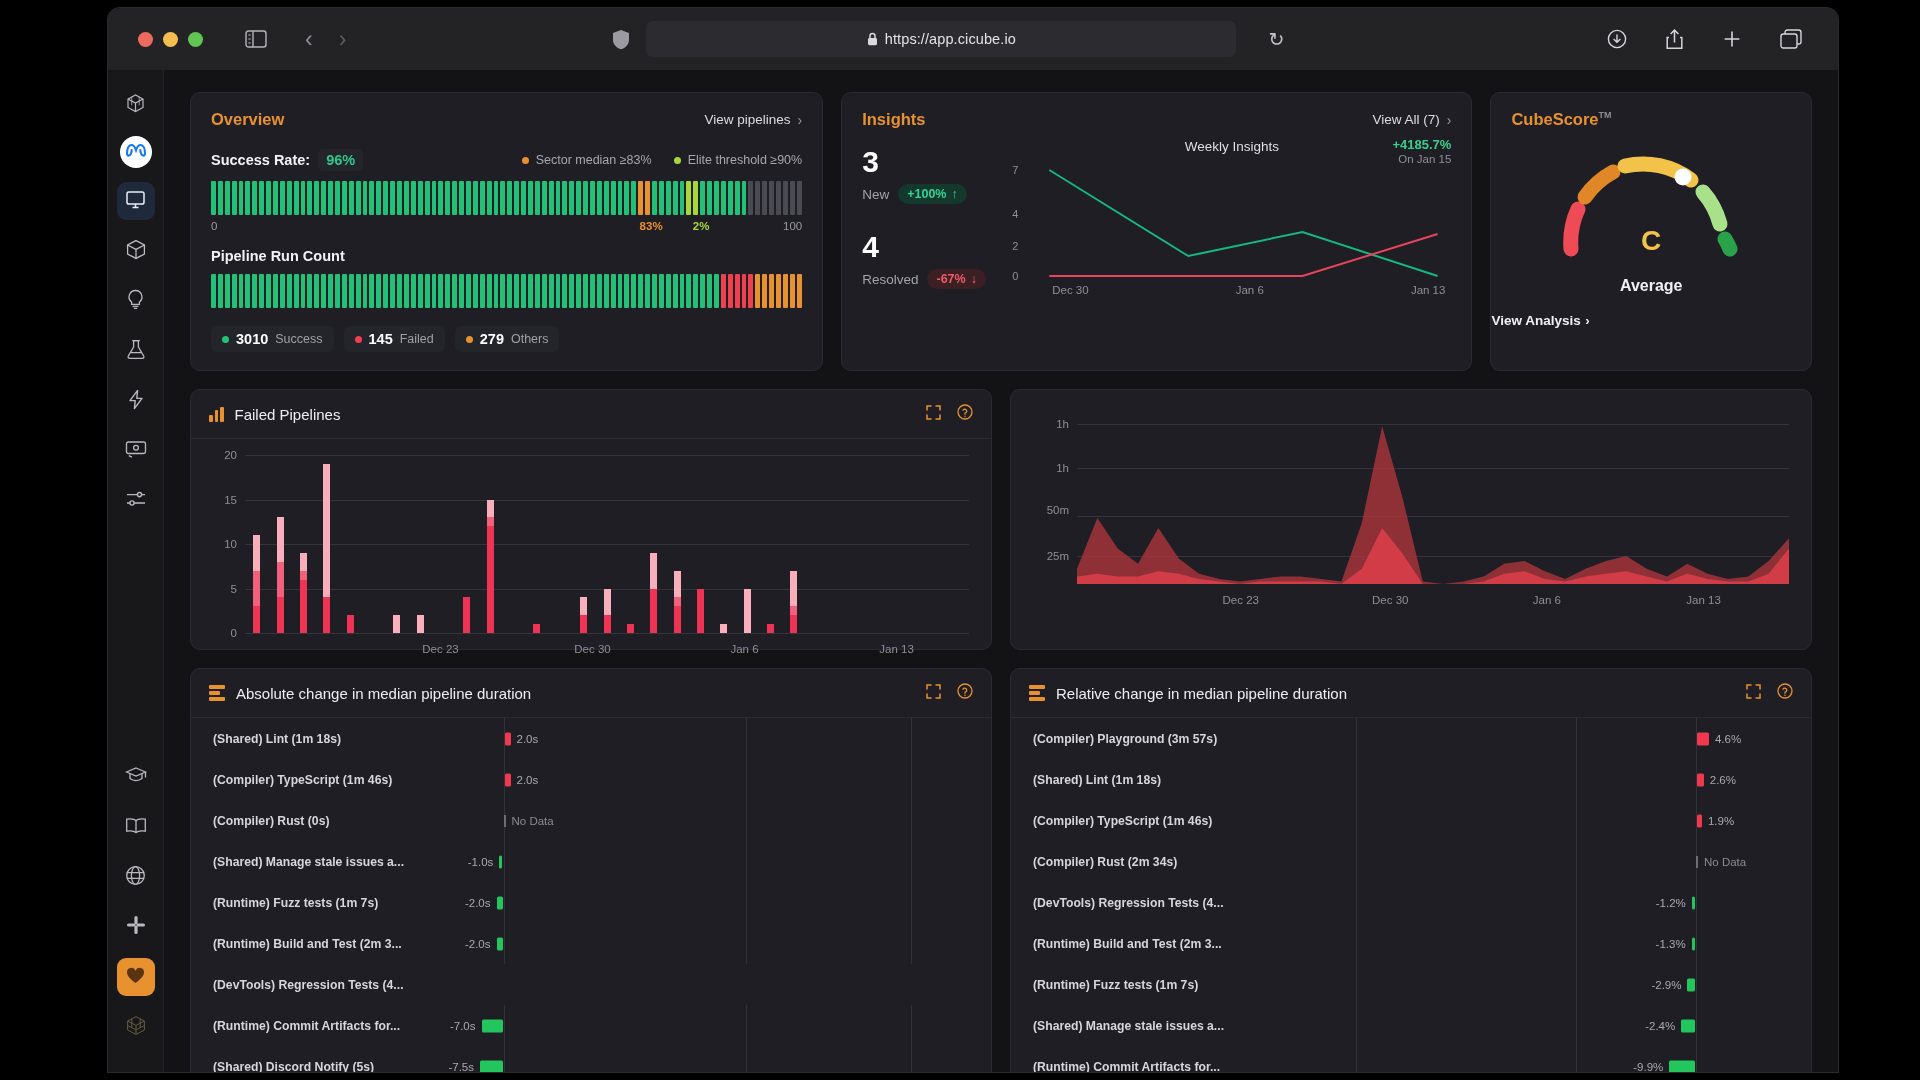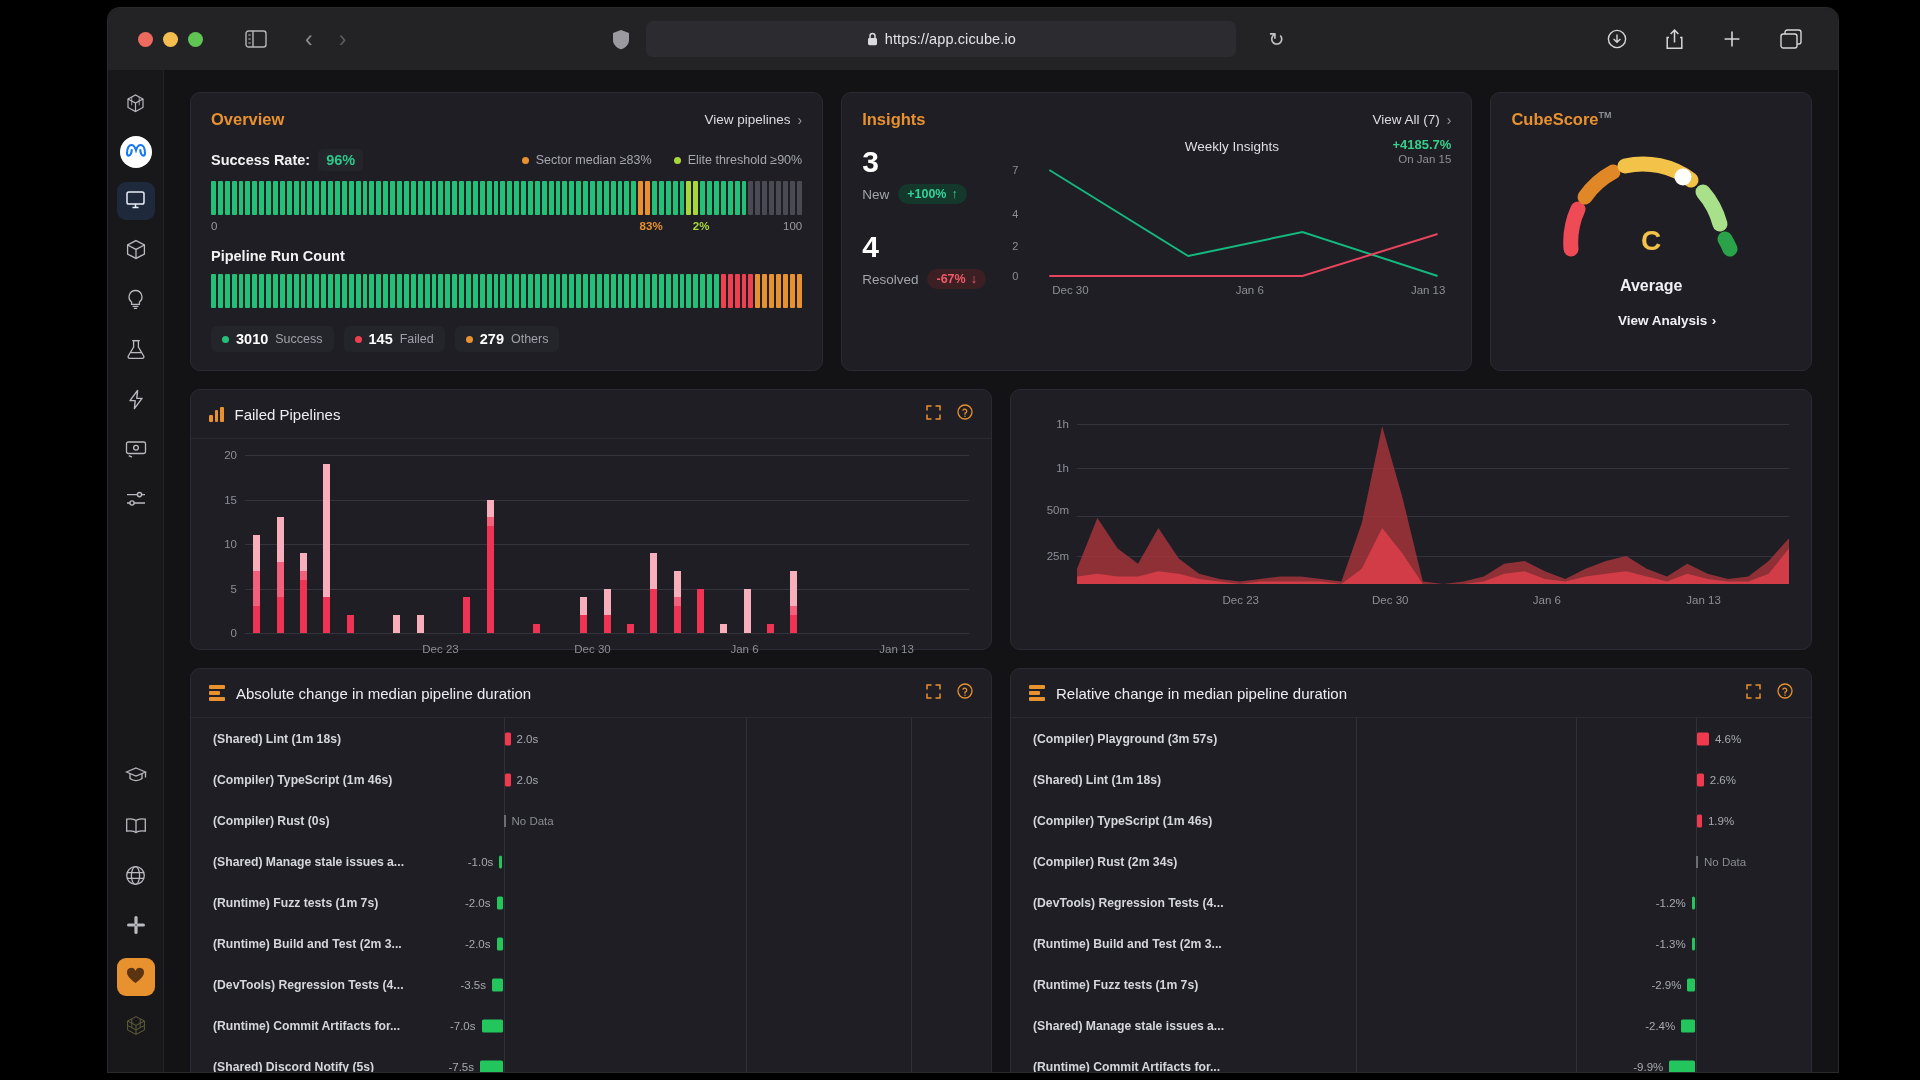--- a/index.html
+++ b/index.html
@@ -169,21 +169,21 @@
   
   .card-cube { width: 322px; padding-bottom: 16px; position: relative; }
   .cube-title { color: #e8912f; font-size: 16.5px; font-weight: 600; padding: 17px 0 0 20px; }
   .cube-tm { color: #8d8d96; font-size: 9px; vertical-align: top; font-weight: 600;}
   .gauge-wrap { display: flex; justify-content: center; margin-top: 8px; position: relative; }
   .gauge-letter {
     position: absolute; left: 0; right: 0; top: 88px;
     text-align: center; color: #f2c249; font-size: 28px; font-weight: 700;
   }
   .cube-avg { text-align: center; color: #f0f0f4; font-size: 16px; font-weight: 600; margin-top: 12px; }
-  .cube-link { text-align: center; margin-top: 16px; padding-left: 32px; }
+  .cube-link { text-align: left; margin-top: 16px; }
   .cube-link span { color: #f0f0f4; font-size: 13.5px; font-weight: 600; cursor: pointer; }
 
   
   .chart-card { flex: 1 1 0; }
   .chart-head {
     display: flex; align-items: center; justify-content: space-between;
     padding: 14px 18px; border-bottom: 1px solid #2a2a32;
   }
   .chart-head-left { display: flex; align-items: center; gap: 11px; }
   .chart-title { color: #eeeef2; font-size: 15px; font-weight: 500; }
@@ -1061,27 +1061,20 @@
                   <div class="tplot">
                     <div class="vline" style="left: 2.5%;"></div>
                     <div class="vline" style="left: 51%;"></div>
                     <div class="vline" style="left: 84%;"></div>
                     <div class="bullet green" style="width: 6px; left: calc(2.5% - 7px);"></div>
                     <div class="bval" style="right: calc(97.5% + 13px);">-2.0s</div>
                   </div>
                 </div>
                 <div class="trow">
                   <div class="tname">(DevTools) Regression Tests (4...</div>
-                  <div class="tplot">
-                    <div class="vline" style="left: 2.5%;"></div>
-                    <div class="vline" style="left: 51%;"></div>
-                    <div class="vline" style="left: 84%;"></div>
-                    <div class="bullet green" style="width: 10.5px; left: calc(2.5% - 11.5px);"></div>
-                    <div class="bval" style="right: calc(97.5% + 17.5px);">-3.5s</div>
-                  </div>
                 </div>
                 <div class="trow">
                   <div class="tname">(Runtime) Commit Artifacts for...</div>
                   <div class="tplot">
                     <div class="vline" style="left: 2.5%;"></div>
                     <div class="vline" style="left: 51%;"></div>
                     <div class="vline" style="left: 84%;"></div>
                     <div class="bullet green" style="width: 21px; left: calc(2.5% - 22px);"></div>
                     <div class="bval" style="right: calc(97.5% + 28px);">-7.0s</div>
                   </div>

